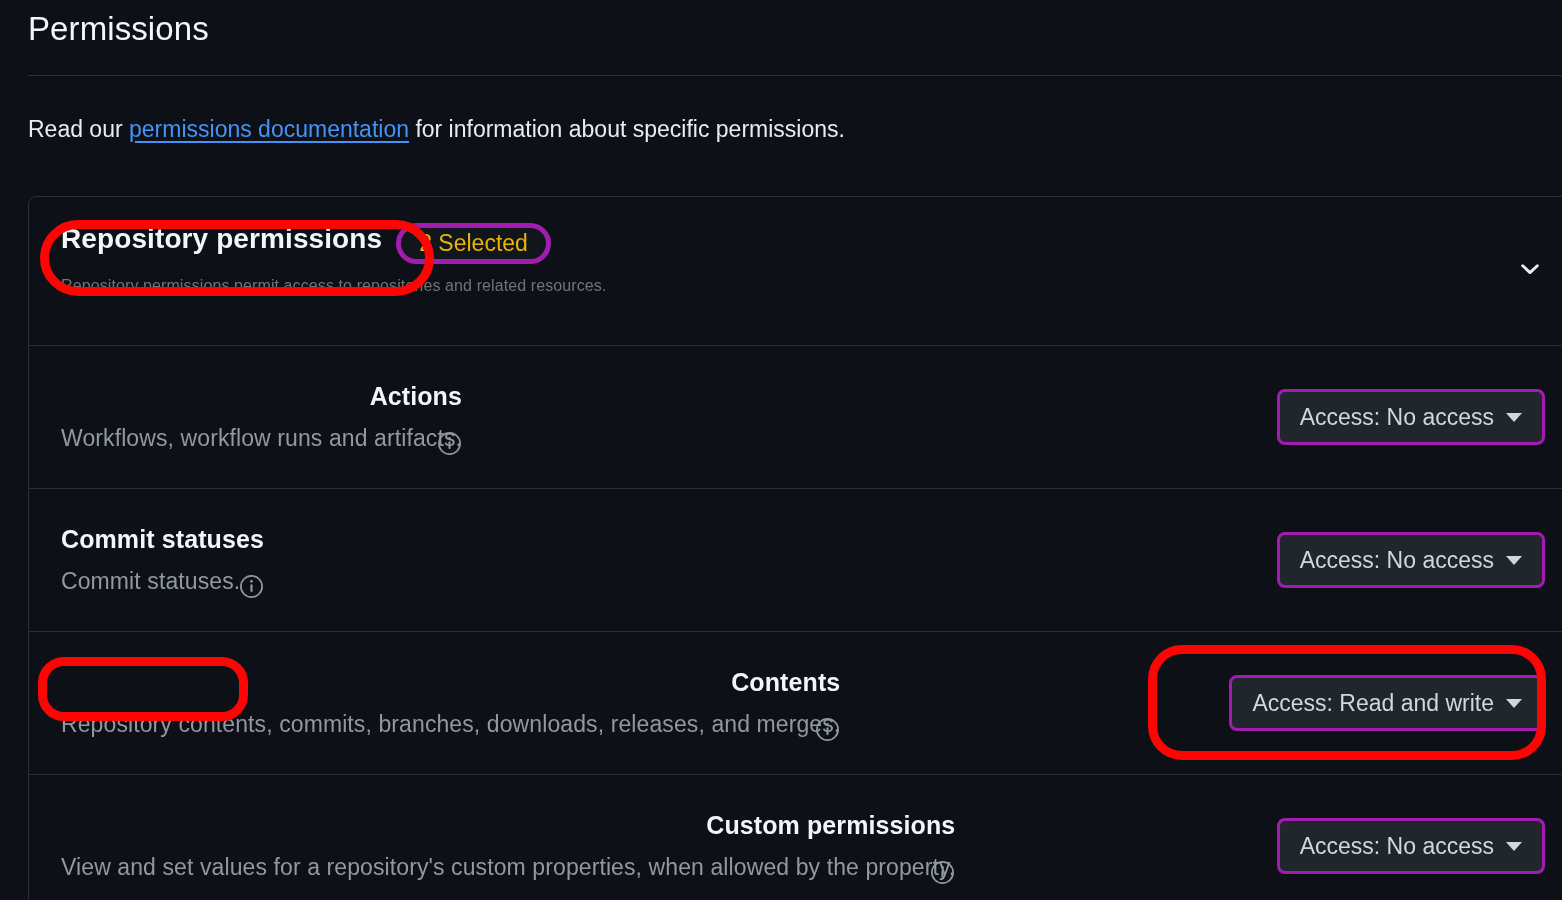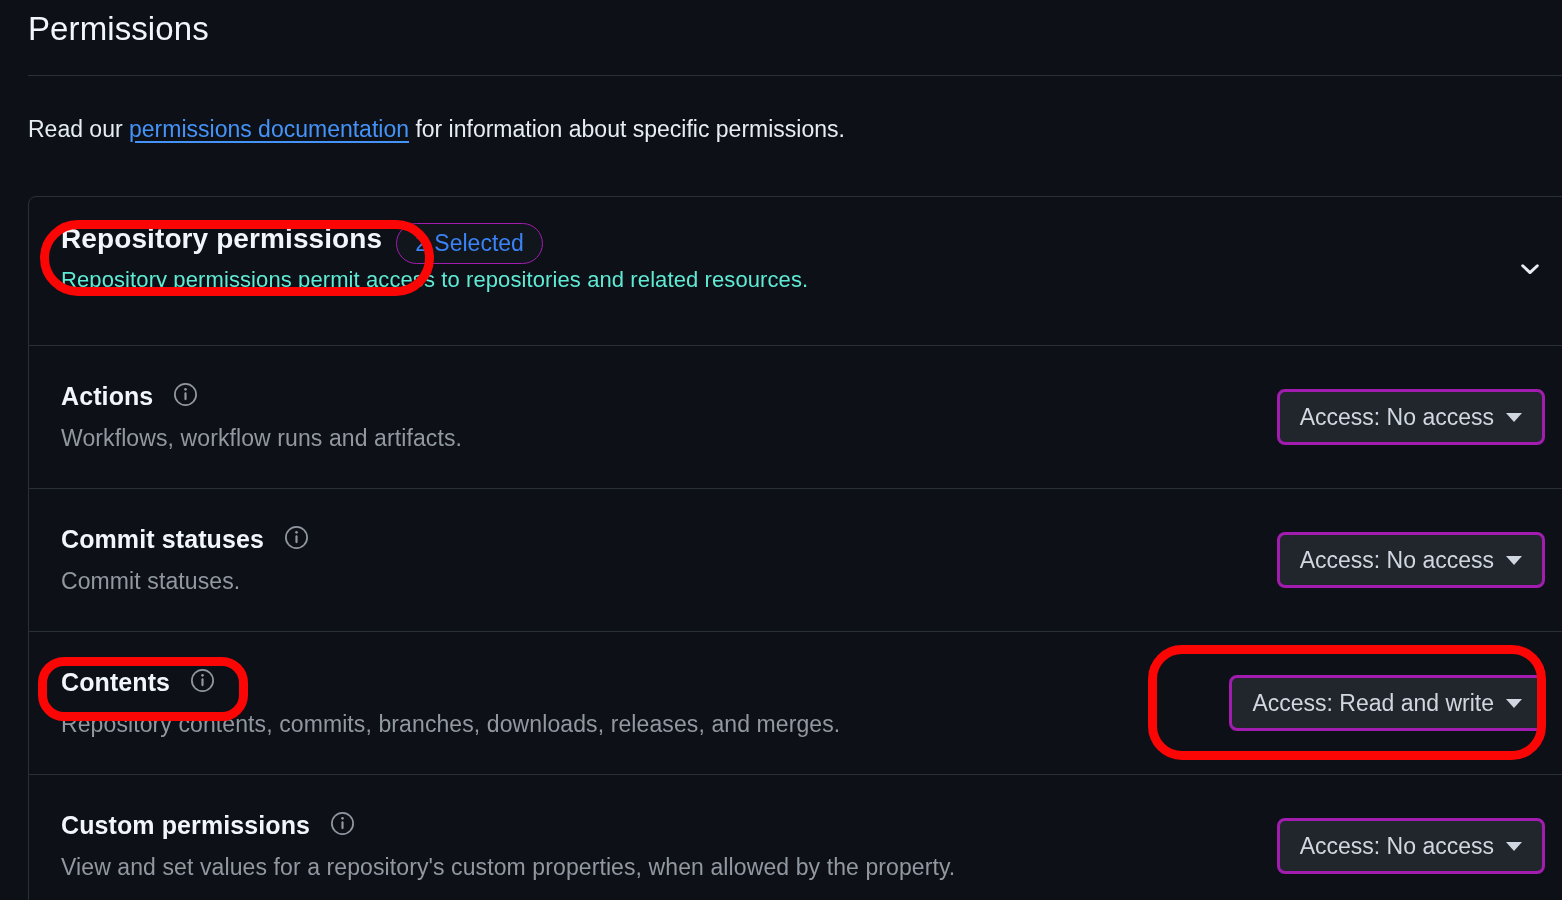--- a/index.html
+++ b/index.html
@@ -72,30 +72,30 @@
     font-weight: bold;
     color: #f0f6fc;
     letter-spacing: 0.1px;
   }
   .counter-pill {
     display: inline-flex;
     align-items: center;
     justify-content: center;
     height: 41px;
     padding: 0 18px;
-    border: 1px solid #a21caf;
+    border: 5px solid #a21caf;
     border-radius: 999px;
     font-size: 23px;
-    color: #3b82f6;
+    color: #eab308;
     background: #11161d;
   }
   .section-desc {
-    margin-top: 0;
-    font-size: 22px;
-    color: #5eead4;
+    margin-top: 10px;
+    font-size: 16px;
+    color: #737373;
     letter-spacing: 0.1px;
   }
   .chevron-btn {
     position: absolute;
     right: 30px; top: 56px;
     width: 34px; height: 34px;
     display: flex;
     align-items: center;
     justify-content: center;
     background: none;
@@ -110,23 +110,24 @@
     position: relative;
     display: flex;
     align-items: center;
     justify-content: space-between;
     padding: 26px 32px 26px 32px;
     min-height: 142px;
   }
   .perm-left { display: flex; flex-direction: column; }
   .perm-name-row {
     display: flex;
-    align-items: flex-start;
+    align-items: flex-end;
     gap: 20px;
     height: 36px;
+    flex-direction: column;
   }
   .perm-name {
     font-size: 25px;
     font-weight: bold;
     color: #f0f6fc;
     letter-spacing: 0.1px;
   }
   .perm-desc {
     margin-top: 7px;
     font-size: 23px;

